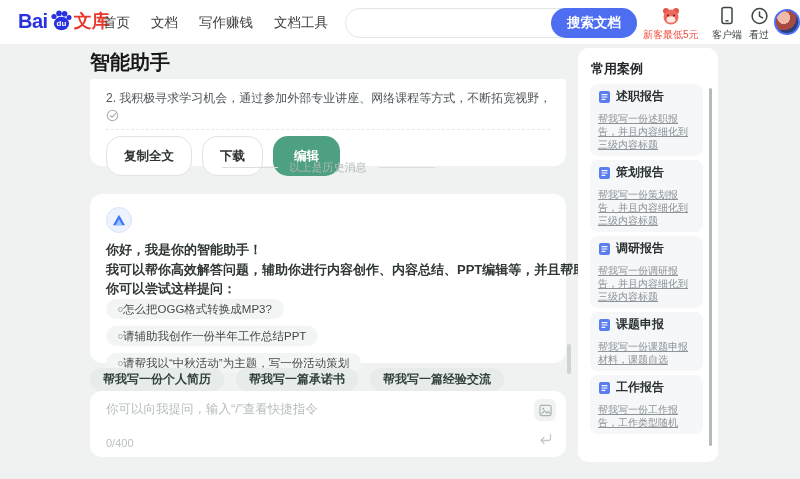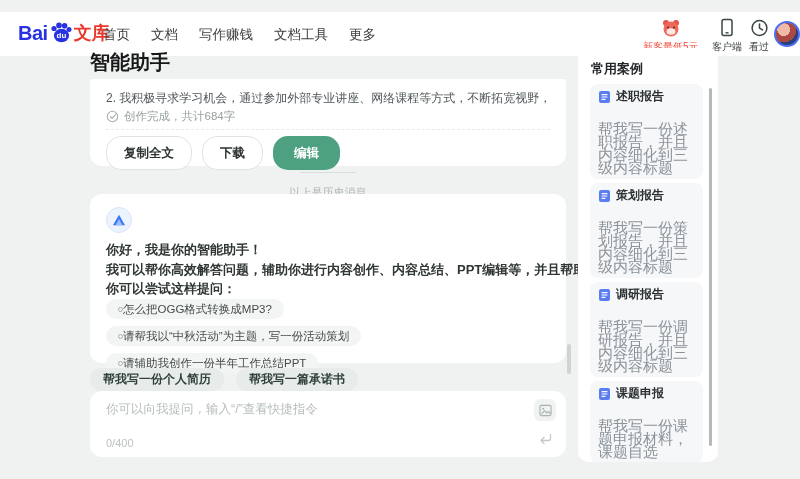--- a/index.html
+++ b/index.html
@@ -1,21 +1,21 @@
 <!DOCTYPE html>
 <html><head>
 <meta charset="utf-8">
 <style>
   * { margin:0; padding:0; box-sizing:border-box; }
   html,body { width:800px; height:479px; }
   body { font-family:"Liberation Sans","DejaVu Sans",sans-serif; background:#eff2f1; overflow:hidden; }
   #app { position:relative; width:800px; height:479px; background:#eff2f1; }
 
   
-  .topbar { position:absolute; top:0; left:0; width:800px; height:45px; background:#fff; border-bottom:1px solid #edf0ef;margin-top:12px; }
+  .topbar { position:absolute; top:0; left:0; width:800px; height:45px; background:#fff; border-bottom:1px solid #edf0ef; }
   .logo { position:absolute; left:18px; top:9px; display:flex; align-items:flex-end; }
   .logo-bai { font-size:20px; font-weight:800; color:#2932e1; letter-spacing:-0.5px; line-height:24px; }
   .logo-paw { width:24px; height:24px; margin:0 1px 0 1px; }
   .logo-wenku { font-size:18px; font-weight:800; color:#e8382b; line-height:23px; }
   .nav { position:absolute; left:103px; top:0; height:45px; display:flex; align-items:center; gap:21px; }
   .nav-item { font-size:13.5px; color:#404040; cursor:pointer; white-space:nowrap; }
   .searchbar { position:absolute; left:345px; top:8px; width:292px; height:30px; border:1px solid #e2e6e5; border-radius:16px; background:#fff; }
   .search-input { position:absolute; left:14px; top:1px; width:190px; height:26px; border:none; outline:none; font-size:12.5px; background:transparent; }
   .search-btn { position:absolute; right:-1px; top:-1px; width:86px; height:30px; border:none; border-radius:15px; background:#4e6ef2; color:#fff; font-size:13.5px; font-weight:600; cursor:pointer; font-family:inherit; }
   .top-action { position:absolute; top:6px; display:flex; flex-direction:column; align-items:center; cursor:pointer; }
@@ -27,25 +27,25 @@
   .avatar { position:absolute; left:774px; top:9px; width:26px; height:26px; border-radius:50%; border:2px solid #4e6ef2; background:radial-gradient(circle at 35% 30%, #f0b9a8 0 30%, #a84a42 31% 60%, #27407c 61% 100%); cursor:pointer; }
 
   
   .page-title { position:absolute; left:90px; top:49px; font-size:20px; font-weight:700; color:#18181a; }
 
   .card1 { position:absolute; left:90px; top:79px; width:476px; height:87px; background:#fff; border-radius:2px 2px 12px 12px; }
   .hist-text { position:absolute; left:16px; right:16px; top:11px; font-size:12px; color:#50575a; white-space:nowrap; overflow:hidden; }
   .status-row { position:absolute; left:16px; top:30px; display:flex; align-items:center; gap:5px; font-size:11.5px; color:#99a19e; }
   .dash { position:absolute; left:16px; right:16px; top:50px; border-top:1px dashed #e7ebea; }
   .btn-row { position:absolute; left:16px; top:57px; display:flex; gap:10px; }
-  .btn { height:34px; border-radius:15px; font-size:12.5px; font-weight:600; display:inline-flex; align-items:center; justify-content:center; cursor:pointer; font-family:inherit;text-align:center; }
+  .btn { height:40px; border-radius:15px; font-size:12.5px; font-weight:600; display:inline-flex; align-items:center; justify-content:center; cursor:pointer; font-family:inherit;text-align:center; }
   .btn-outline { background:#fff; border:1px solid #dfe3e2; color:#2b3230; padding:0 17px; }
   .btn-green { background:#4da181; border:none; color:#fff; padding:16px 21px; }
 
-  .hist-divider { position:absolute; left:90px; top:172px; width:476px; display:flex; align-items:center; justify-content:center; gap:12px;flex-direction:column; }
+  .hist-divider { position:absolute; left:90px; top:160px; width:476px; display:flex; align-items:center; justify-content:center; gap:12px; }
   .hist-divider .line { width:56px; height:1px; background:#d9dfdd; }
   .hist-divider .txt { font-size:11px; color:#aeb7b4; }
 
   .card2 { position:absolute; left:90px; top:194px; width:476px; height:169px; background:#fff; border-radius:12px; }
   .bot-avatar { position:absolute; left:16px; top:13px; width:26px; height:26px; border-radius:50%; background:#edf3fd; border:1px solid #d7e4fa; display:flex; align-items:center; justify-content:center; }
   .msg-lines { position:absolute; left:16px; top:46px; right:14px; }
   .msg-line { font-size:13px; font-weight:600; color:#2f3634; line-height:19.5px; white-space:nowrap; }
   .suggest-list { position:absolute; left:16px; top:105px; }
   .suggest-pill { display:flex; align-items:center; height:20px; border-radius:11px; background:#f3f5f5; padding:0 12px; margin-bottom:7px; width:max-content; font-size:11.5px; color:#434b48; cursor:pointer; }
   .bullet { width:5px; height:5px; border-radius:50%; border:1px solid #a7afac; flex:0 0 auto; }
@@ -62,21 +62,21 @@
 
   .main-scroll { position:absolute; left:567px; top:344px; width:4px; height:30px; border-radius:2px; background:#ced4d2; }
 
   
   .sidebar { position:absolute; left:578px; top:48px; width:140px; height:414px; background:#fff; border-radius:10px; overflow:hidden; }
   .sb-title { position:absolute; left:13px; top:12px; font-size:13px; font-weight:700; color:#22282a; }
   .sb-list { position:absolute; left:12px; top:36px; width:113px; }
   .sb-item { background:#f5f7f8; border-radius:8px; padding:5px 8px 5px 8px; margin-bottom:4px; cursor:pointer; }
   .sb-head { display:flex; align-items:center; gap:5px; }
   .sb-name { font-size:12px; font-weight:700; color:#2b3133; line-height:15px; }
-  .sb-desc { margin-top:18px; font-size:15px; color:#8b9399; line-height:13px; }
+  .sb-desc { margin-top:8px; font-size:10px; color:#8b9399; line-height:13px;text-decoration:underline; }
   .sb-scroll { position:absolute; right:6px; top:40px; width:3px; height:358px; border-radius:2px; background:#b4b9bb; }
 </style>
 </head>
 <body>
 
 <div id="app">
 
   <div class="topbar">
     <div class="logo">
       <span class="logo-bai">Bai</span>
@@ -92,20 +92,24 @@
     </div>
 
     <nav class="nav">
       <span class="nav-item">首页</span>
       <span class="nav-item">文档</span>
       <span class="nav-item">写作赚钱</span>
       <span class="nav-item">文档工具</span>
       <span class="nav-item">更多</span>
     </nav>
 
+    <div class="searchbar">
+      <input class="search-input" type="text" aria-label="search" style="">
+      <button class="search-btn">搜索文档</button>
+    </div>
 
     <div class="top-action promo">
       <svg width="22" height="20" viewBox="0 0 22 20">
         <circle cx="6" cy="5" r="3" fill="#e4564a"></circle>
         <circle cx="16" cy="5" r="3" fill="#e4564a"></circle>
         <circle cx="11" cy="11" r="7.5" fill="#ef6a5a"></circle>
         <ellipse cx="11" cy="13.5" rx="4.4" ry="3.2" fill="#fbe9e2"></ellipse>
         <circle cx="8" cy="9.5" r="1" fill="#5a2420"></circle>
         <circle cx="14" cy="9.5" r="1" fill="#5a2420"></circle>
       </svg>
@@ -133,21 +137,20 @@
 
   <h1 class="page-title">智能助手</h1>
 
   <div class="card1">
     <div class="hist-text">2. 我积极寻求学习机会，通过参加外部专业讲座、网络课程等方式，不断拓宽视野，提升个人素质。</div>
     <div class="status-row">
       <svg width="13" height="13" viewBox="0 0 14 14">
         <circle cx="7" cy="7" r="5.6" fill="none" stroke="#a9b2af" stroke-width="1.2"></circle>
         <path d="M4.6 7.1 l1.8 1.8 L10.4 5" fill="none" stroke="#a9b2af" stroke-width="1.2" stroke-linecap="round" stroke-linejoin="round"></path>
       </svg>
-      <span>创作完成，共计684字</span>
     </div>
     <div class="dash"></div>
     <div class="btn-row">
       <button class="btn btn-outline">复制全文</button>
       <button class="btn btn-outline">下载</button>
       <button class="btn btn-green">编辑</button>
     </div>
   </div>
 
   <div class="hist-divider">
@@ -168,32 +171,33 @@
       <div class="msg-line">我可以帮你高效解答问题，辅助你进行内容创作、内容总结、PPT编辑等，并且帮助你激发灵感和想象。</div>
       <div class="msg-line">你可以尝试这样提问：</div>
     </div>
     <div class="suggest-list">
       <div class="suggest-pill">
         <span class="bullet"></span>
         <span>怎么把OGG格式转换成MP3?</span>
       </div>
       <div class="suggest-pill">
         <span class="bullet"></span>
-        <span>请帮我以“中秋活动”为主题，写一份活动策划</span>
+        <span>请辅助我创作一份半年工作总结PPT</span>
       </div>
       <div class="suggest-pill">
         <span class="bullet"></span>
-        <span>请辅助我创作一份半年工作总结PPT</span>
+        <span>请帮我以“中秋活动”为主题，写一份活动策划</span>
       </div>
     </div>
   </div>
 
   <div class="chip-row">
     <span class="chip">帮我写一份个人简历</span>
     <span class="chip">帮我写一篇承诺书</span>
+    <span class="chip">帮我写一篇经验交流</span>
   </div>
 
   <div class="input-card">
     <textarea class="prompt-input" placeholder="你可以向我提问，输入“/”查看快捷指令" style=""></textarea>
     <div class="img-btn">
       <svg width="13" height="13" viewBox="0 0 14 14">
         <rect x="1" y="1.5" width="12" height="11" rx="1.6" fill="none" stroke="#a9b2af" stroke-width="1.2"></rect>
         <circle cx="4.6" cy="5.2" r="1.1" fill="#a9b2af"></circle>
         <path d="M2.5 11 L6 7.2 L8.5 9.8 L10.3 8 L12.5 11" fill="none" stroke="#a9b2af" stroke-width="1.2" stroke-linejoin="round"></path>
       </svg>

